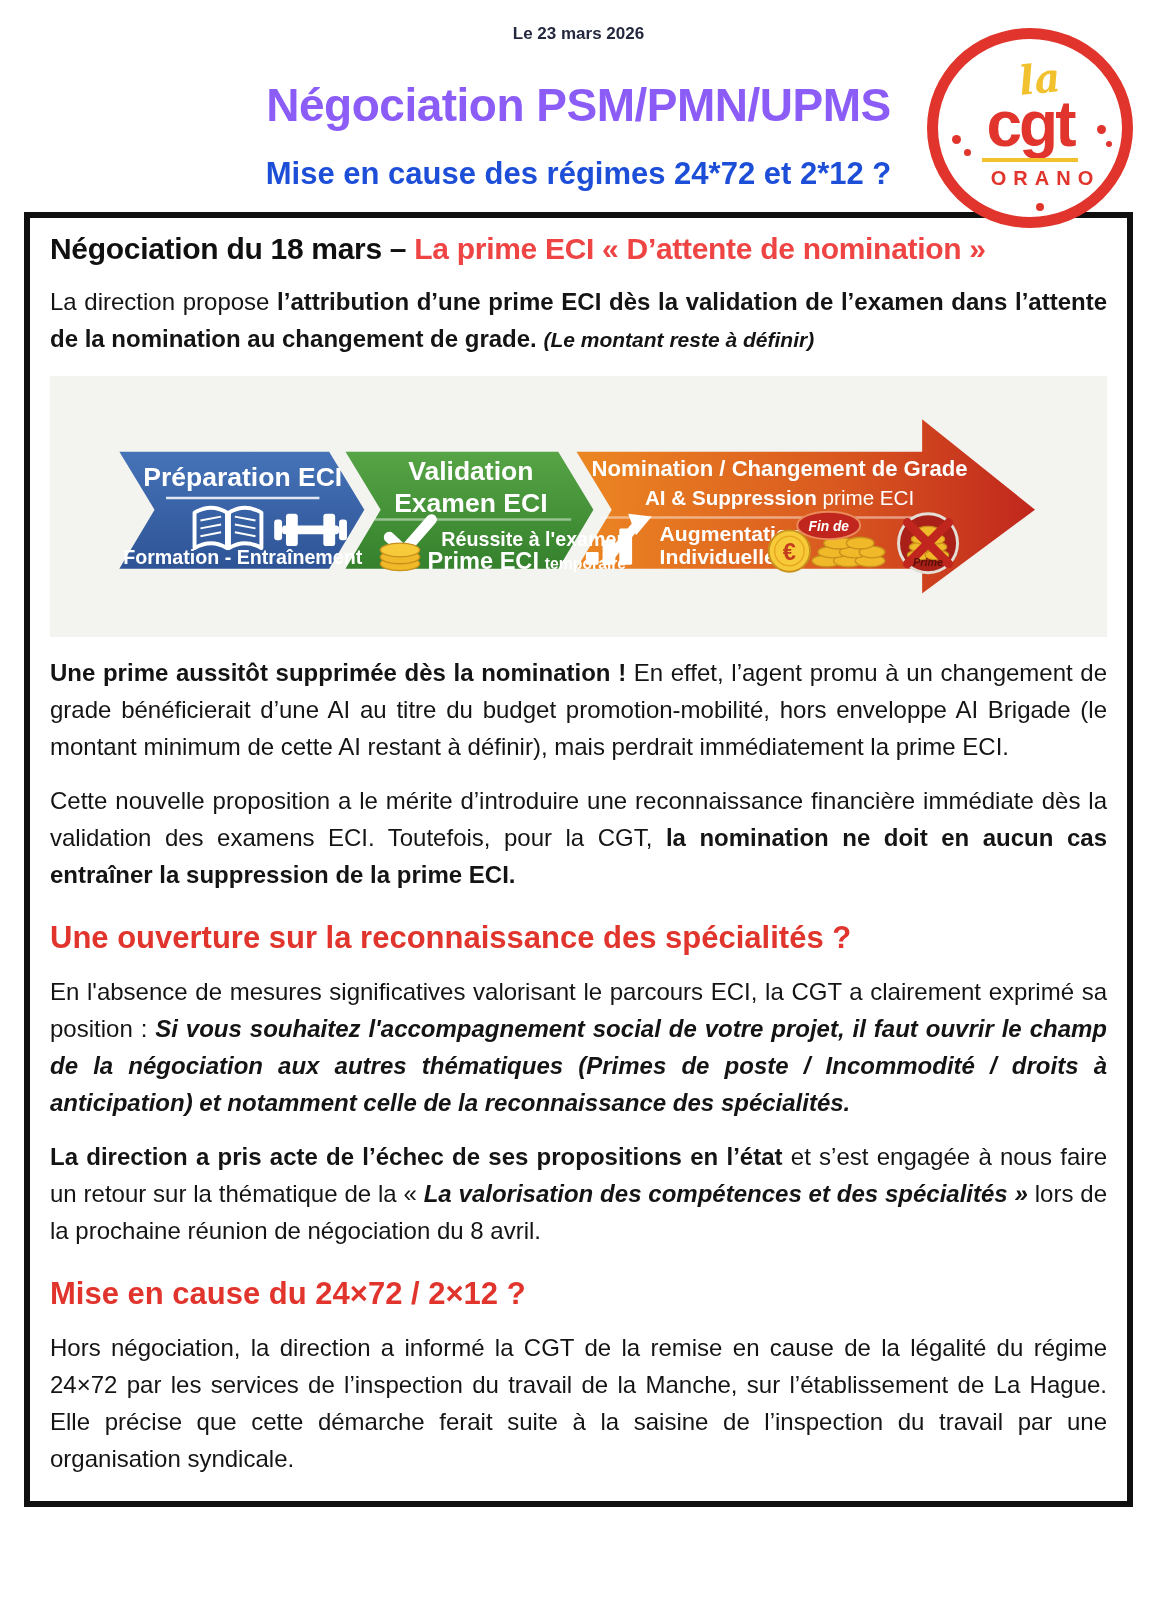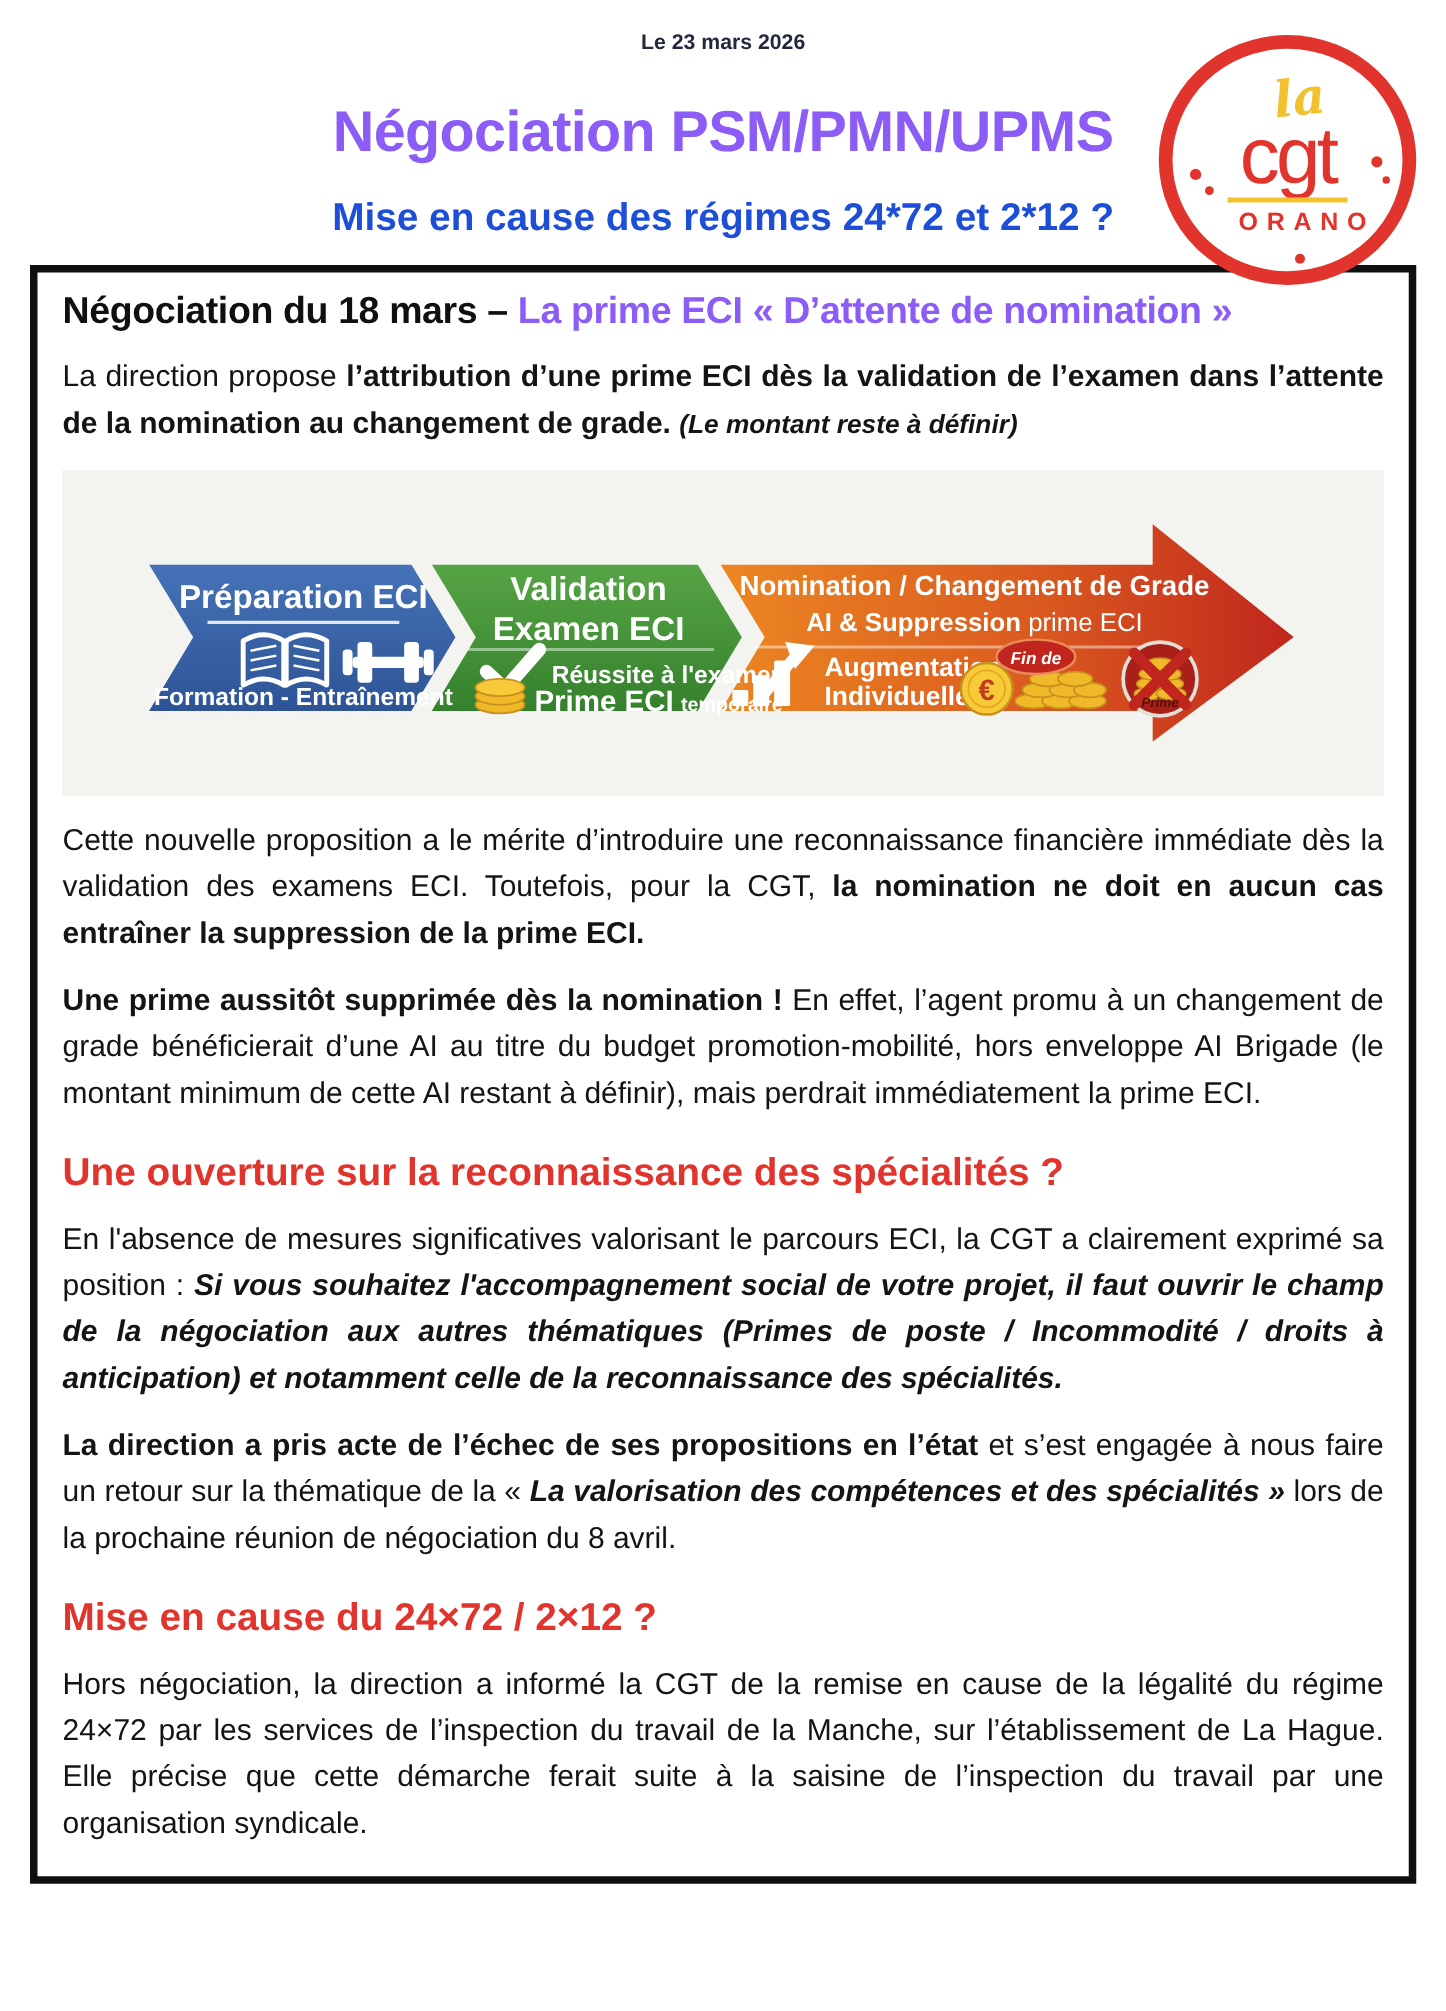--- a/index.html
+++ b/index.html
@@ -19,34 +19,34 @@
   .logo { position:absolute; top:28px; right:24px; width:206px; height:200px; }
   .ring {
     width:100%; height:100%; border:11px solid #e0342c; border-radius:50%;
     background:#fff; display:flex; flex-direction:column; align-items:center; justify-content:center;
     position:relative;
   }
   .logo-la {
     font-family:"DejaVu Serif", serif; font-style:italic; font-weight:700;
     color:#f2c12e; font-size:40px; line-height:0.7; transform:rotate(-6deg) translateX(10px);
   }
-  .logo-cgt { font-size:64px; font-weight:400; color:#e0342c; line-height:0.95; letter-spacing:-3px; }
+  .logo-cgt { font-size:64px; font-weight:700; color:#e0342c; line-height:0.95; letter-spacing:-3px; }
   .logo-bar { width:96px; height:4px; background:#f2c12e; margin:3px 0 5px 0; }
   .logo-orano { font-size:20px; font-weight:700; color:#e0342c; letter-spacing:7px; padding-left:7px;margin-left:24px; }
   .dot { position:absolute; background:#e0342c; border-radius:50%; }
   .dot1 { width:9px; height:9px; left:14px; top:96px; }
   .dot2 { width:7px; height:7px; left:26px; top:110px; }
   .dot3 { width:9px; height:9px; right:16px; top:86px; }
   .dot4 { width:6px; height:6px; right:10px; top:102px; }
   .dot5 { width:8px; height:8px; left:98px; bottom:6px; }
 
   
   .box { margin:20px 24px 0 24px; border:6px solid #101010; padding:14px 20px 24px 20px; background:#fff; }
   .box-heading { font-size:30px; font-weight:800; color:#101010; letter-spacing:-0.3px; }
-  .box-heading .red-part { color:#8b5cf6; }
+  .box-heading .red-part { color:#ef4444; }
 
   p.body { font-size:24px; line-height:37px; text-align:justify; margin-top:17px; }
   .rn  { font-weight:400; }
   .rb  { font-weight:700; }
   .rbi { font-weight:700; font-style:italic; }
   .rbis{ font-weight:700; font-style:italic; font-size:21px; }
 
   .red-center { text-align:left; font-size:31px; font-weight:800; color:#e0342c; margin:27px 0 4px 0; }
 
   
@@ -193,22 +193,22 @@
           <rect x="240" y="140" width="12" height="33" rx="3"></rect>
           <rect x="278" y="140" width="12" height="33" rx="3"></rect>
           <rect x="228" y="146" width="8" height="21" rx="3"></rect>
           <rect x="294" y="146" width="8" height="21" rx="3"></rect>
         </g>
         <text x="196" y="191" text-anchor="middle" font-size="20" font-weight="bold" fill="#ffffff">Formation - Entraînement</text>
       </g>
     </svg>
   </div>
 
+  <p class="body"><span class="rb">Une prime aussitôt supprimée dès la nomination ! </span><span class="rn">En effet, l’agent promu à un changement de grade bénéficierait d’une AI au titre du budget promotion-mobilité, hors enveloppe AI Brigade (le montant minimum de cette AI restant à définir), mais perdrait immédiatement la prime ECI.</span></p>
   <p class="body"><span class="rn">Cette nouvelle proposition a le mérite d’introduire une reconnaissance financière immédiate dès la validation des examens ECI. Toutefois, pour la CGT, </span><span class="rb">la nomination ne doit en aucun cas entraîner la suppression de la prime ECI.</span></p>
-  <p class="body"><span class="rb">Une prime aussitôt supprimée dès la nomination ! </span><span class="rn">En effet, l’agent promu à un changement de grade bénéficierait d’une AI au titre du budget promotion-mobilité, hors enveloppe AI Brigade (le montant minimum de cette AI restant à définir), mais perdrait immédiatement la prime ECI.</span></p>
 
   <div class="red-center">Une ouverture sur la reconnaissance des spécialités ?</div>
 
   <p class="body"><span class="rn">En l'absence de mesures significatives valorisant le parcours ECI, la CGT a clairement exprimé sa position : </span><span class="rbi">Si vous souhaitez l'accompagnement social de votre projet, il faut ouvrir le champ de la négociation aux autres thématiques (Primes de poste / Incommodité / droits à anticipation) et notamment celle de la reconnaissance des spécialités.</span></p>
   <p class="body"><span class="rb">La direction a pris acte de l’échec de ses propositions en l’état</span><span class="rn"> et s’est engagée à nous faire un retour sur la thématique de la « </span><span class="rbi">La valorisation des compétences et des spécialités »</span><span class="rn"> lors de la prochaine réunion de négociation du 8 avril.</span></p>
 
   <div class="red-center">Mise en cause du 24×72 / 2×12 ?</div>
 
   <p class="body"><span class="rn">Hors négociation, la direction a informé la CGT de la remise en cause de la légalité du régime 24×72 par les services de l’inspection du travail de la Manche, sur l’établissement de La Hague. Elle précise que cette démarche ferait suite à la saisine de l’inspection du travail par une organisation syndicale.</span></p>
 </div>

